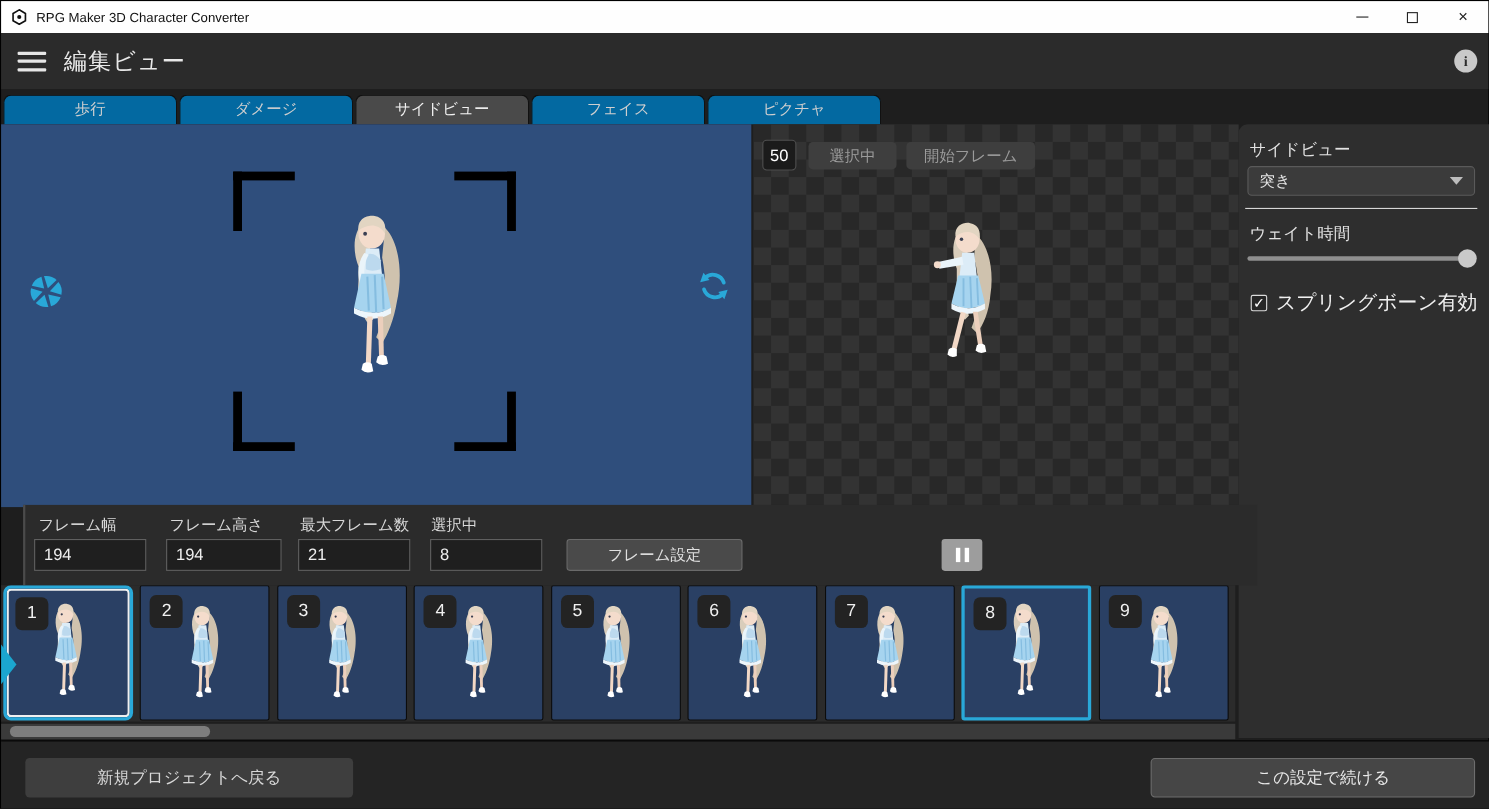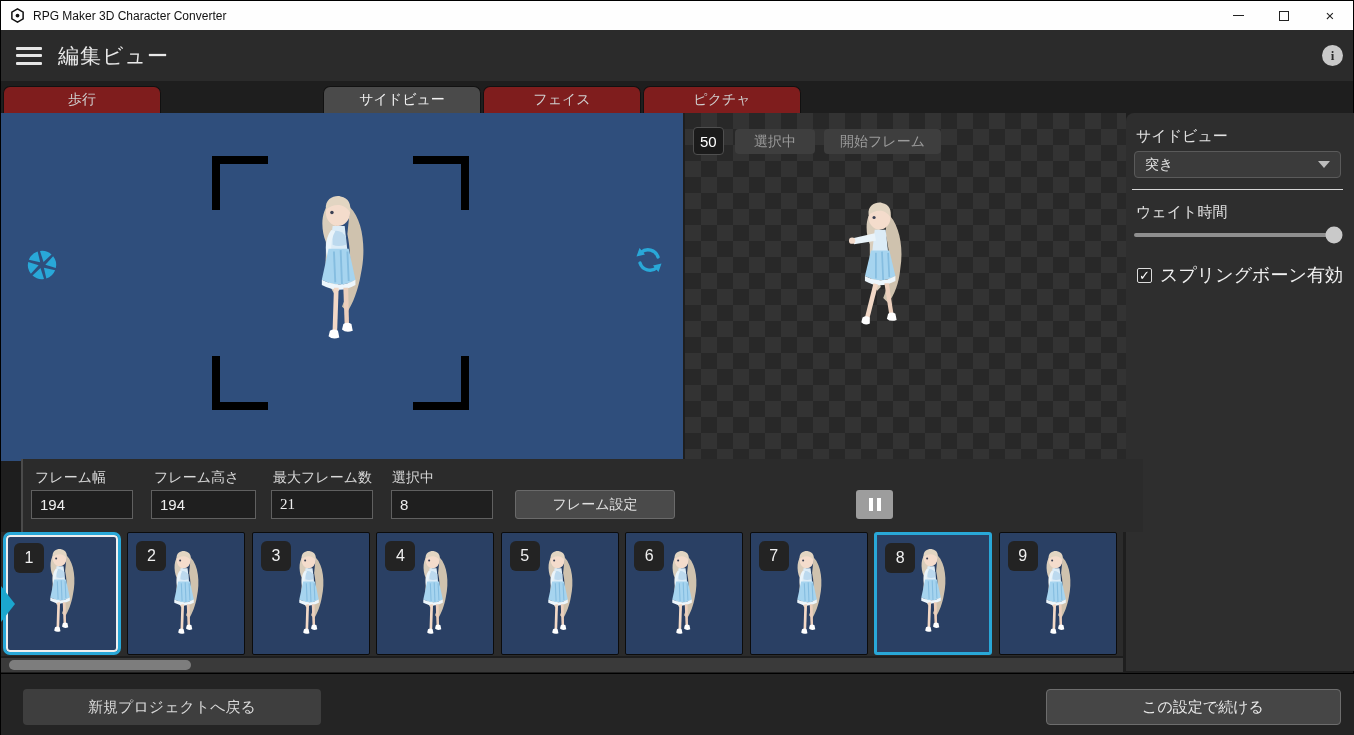--- a/index.html
+++ b/index.html
@@ -19,21 +19,21 @@
   .glyph-close { font-size:15px; line-height:1; }
 
   
   .header { left:0; top:29px; width:100%; height:51px; background:#2b2b2b; display:flex; align-items:center; }
   .hamburger { width:26px; height:18px; margin-left:15px; display:flex; flex-direction:column; justify-content:space-between; cursor:pointer; }
   .hamburger span { display:block; height:3px; background:#e6e6e6; border-radius:1px; }
   .header-title { color:#e8e8e8; font-size:21px; margin-left:16px; letter-spacing:1px; }
   .info-btn { margin-left:auto; margin-right:10px; width:21px; height:21px; border-radius:50%; background:#c9c9c9; color:#2b2b2b; font-size:13px; font-weight:bold; font-family:"Liberation Serif","DejaVu Serif",serif; display:flex; align-items:center; justify-content:center; cursor:pointer; }
 
   
-  .tab { top:85px; height:27px; width:158px; background:#7f1d1d; border:1px solid #111; border-bottom:none; border-radius:7px 7px 0 0; color:#cfcfcf; font-size:14px; display:flex; align-items:center; justify-content:center; cursor:pointer; }
+  .tab { top:85px; height:27px; width:158px; background:#0369a1; border:1px solid #111; border-bottom:none; border-radius:7px 7px 0 0; color:#cfcfcf; font-size:14px; display:flex; align-items:center; justify-content:center; cursor:pointer; }
   .tab.active { background:#4a4a4a; color:#f2f2f2; }
 
   
   .preview-blue { left:0; top:112px; width:682px; height:348px; background:var(--preview-bg,#2f4e7c); overflow:hidden; }
   .bracket { width:56px; height:54px; border-color:var(--accent,#29a8d8); }
   .br-tl { border-top:8px solid; border-left:8px solid; }
   .br-tr { border-top:8px solid; border-right:8px solid; }
   .br-bl { border-bottom:8px solid; border-left:8px solid; }
   .br-br { border-bottom:8px solid; border-right:8px solid; }
 
@@ -148,20 +148,21 @@
     <div class="hamburger">
         <span></span>
         <span></span>
         <span></span>
       </div>
     <div class="header-title">編集ビュー</div>
     <div class="info-btn">i</div>
   </div>
 
   <div class="abs tab" style="left:2px">歩行</div>
+  <div class="abs tab" style="left:162px">ダメージ</div>
   <div class="abs tab active" style="left:322px">サイドビュー</div>
   <div class="abs tab" style="left:482px">フェイス</div>
   <div class="abs tab" style="left:642px">ピクチャ</div>
 
   <div class="abs preview-blue">
     <svg class="abs" style="left:25px;top:136px" width="32" height="32" viewBox="0 0 32 32">
       <g fill="#29a8d8" transform="translate(16,16)">
         <g>
             <path d="M-2,-14 A14,14 0 0 1 9.5,-10.5 L1.5,-3 Z"></path>
           </g>
@@ -225,21 +226,21 @@
     </div>
   </div>
 
   <div class="abs bottom-panel">
     <div class="abs field-label" style="left:12px">フレーム幅</div>
     <div class="abs field-label" style="left:131px">フレーム高さ</div>
     <div class="abs field-label" style="left:250px">最大フレーム数</div>
     <div class="abs field-label" style="left:369px">選択中</div>
     <input class="abs field-input" style="left: 8px; width: 102px;" value="194">
     <input class="abs field-input" style="left: 128px; width: 105px;" value="194">
-    <input class="abs field-input" style="left: 248px; width: 102px; font-family: Liberation Serif, serif;" value="21">
+    <input class="abs field-input" style="left: 248px; width: 102px;" value="21">
     <input class="abs field-input" style="left: 368px; width: 102px;" value="8">
     <div class="abs panel-btn" style="left:492px;width:160px">フレーム設定</div>
     <div class="abs pause-btn">
         <i></i>
         <i></i>
       </div>
   </div>
 
   <div class="abs frame-strip">
     <div class="frame-tile current"><span class="tile-badge">1</span><svg class="tile-sprite" width="50" height="100">

